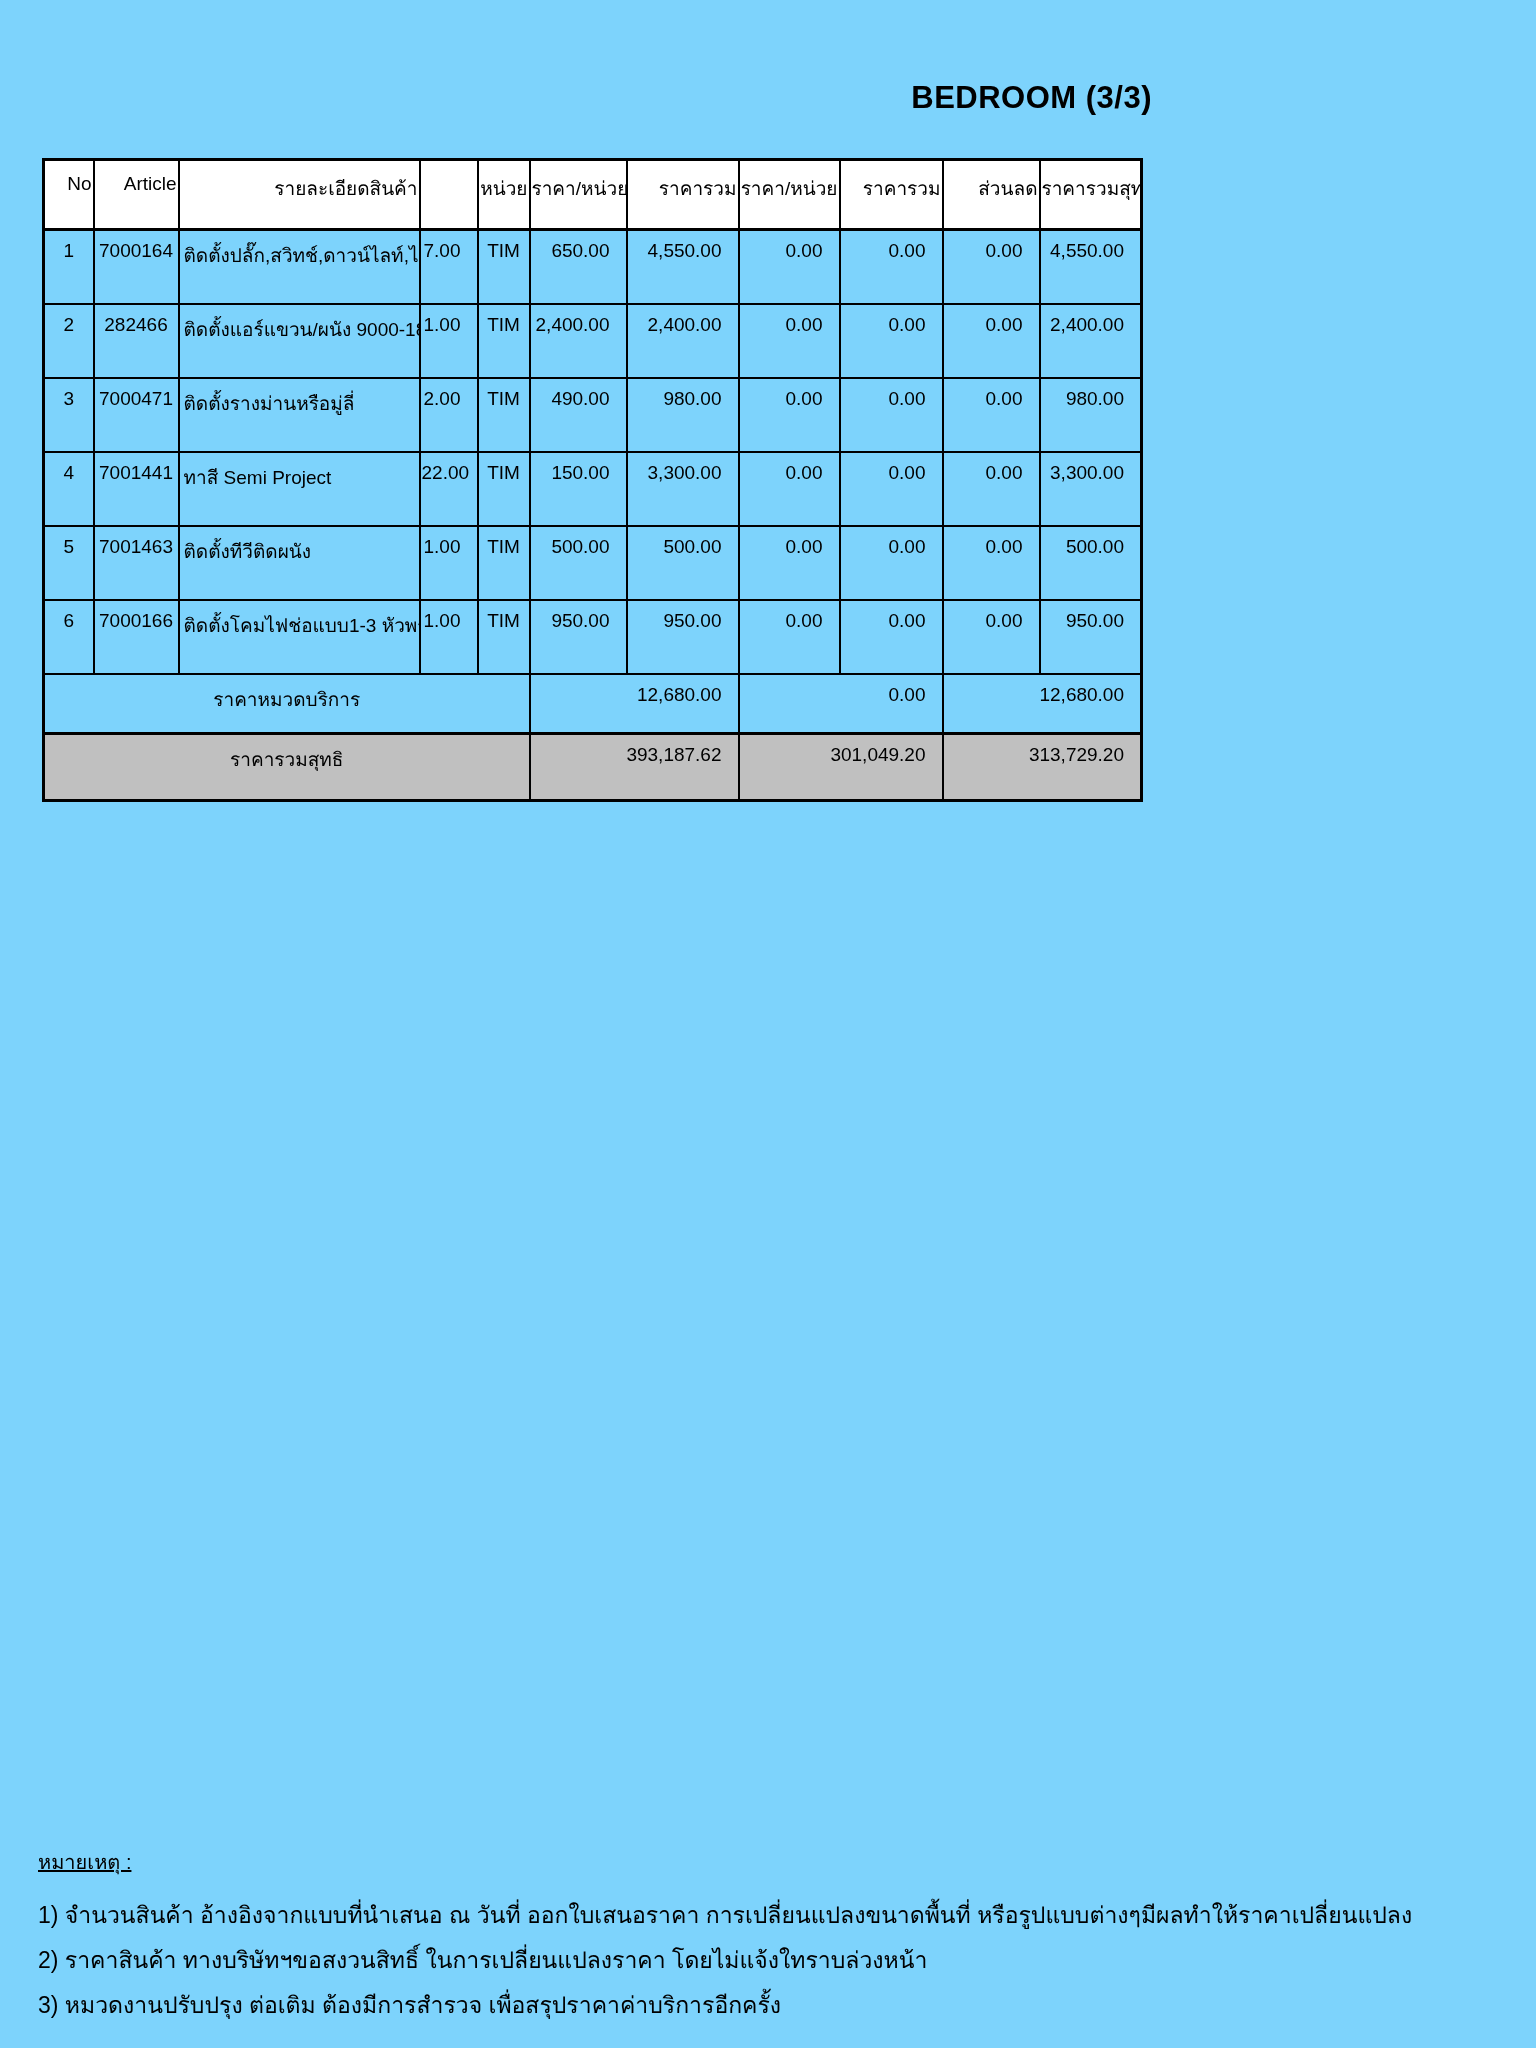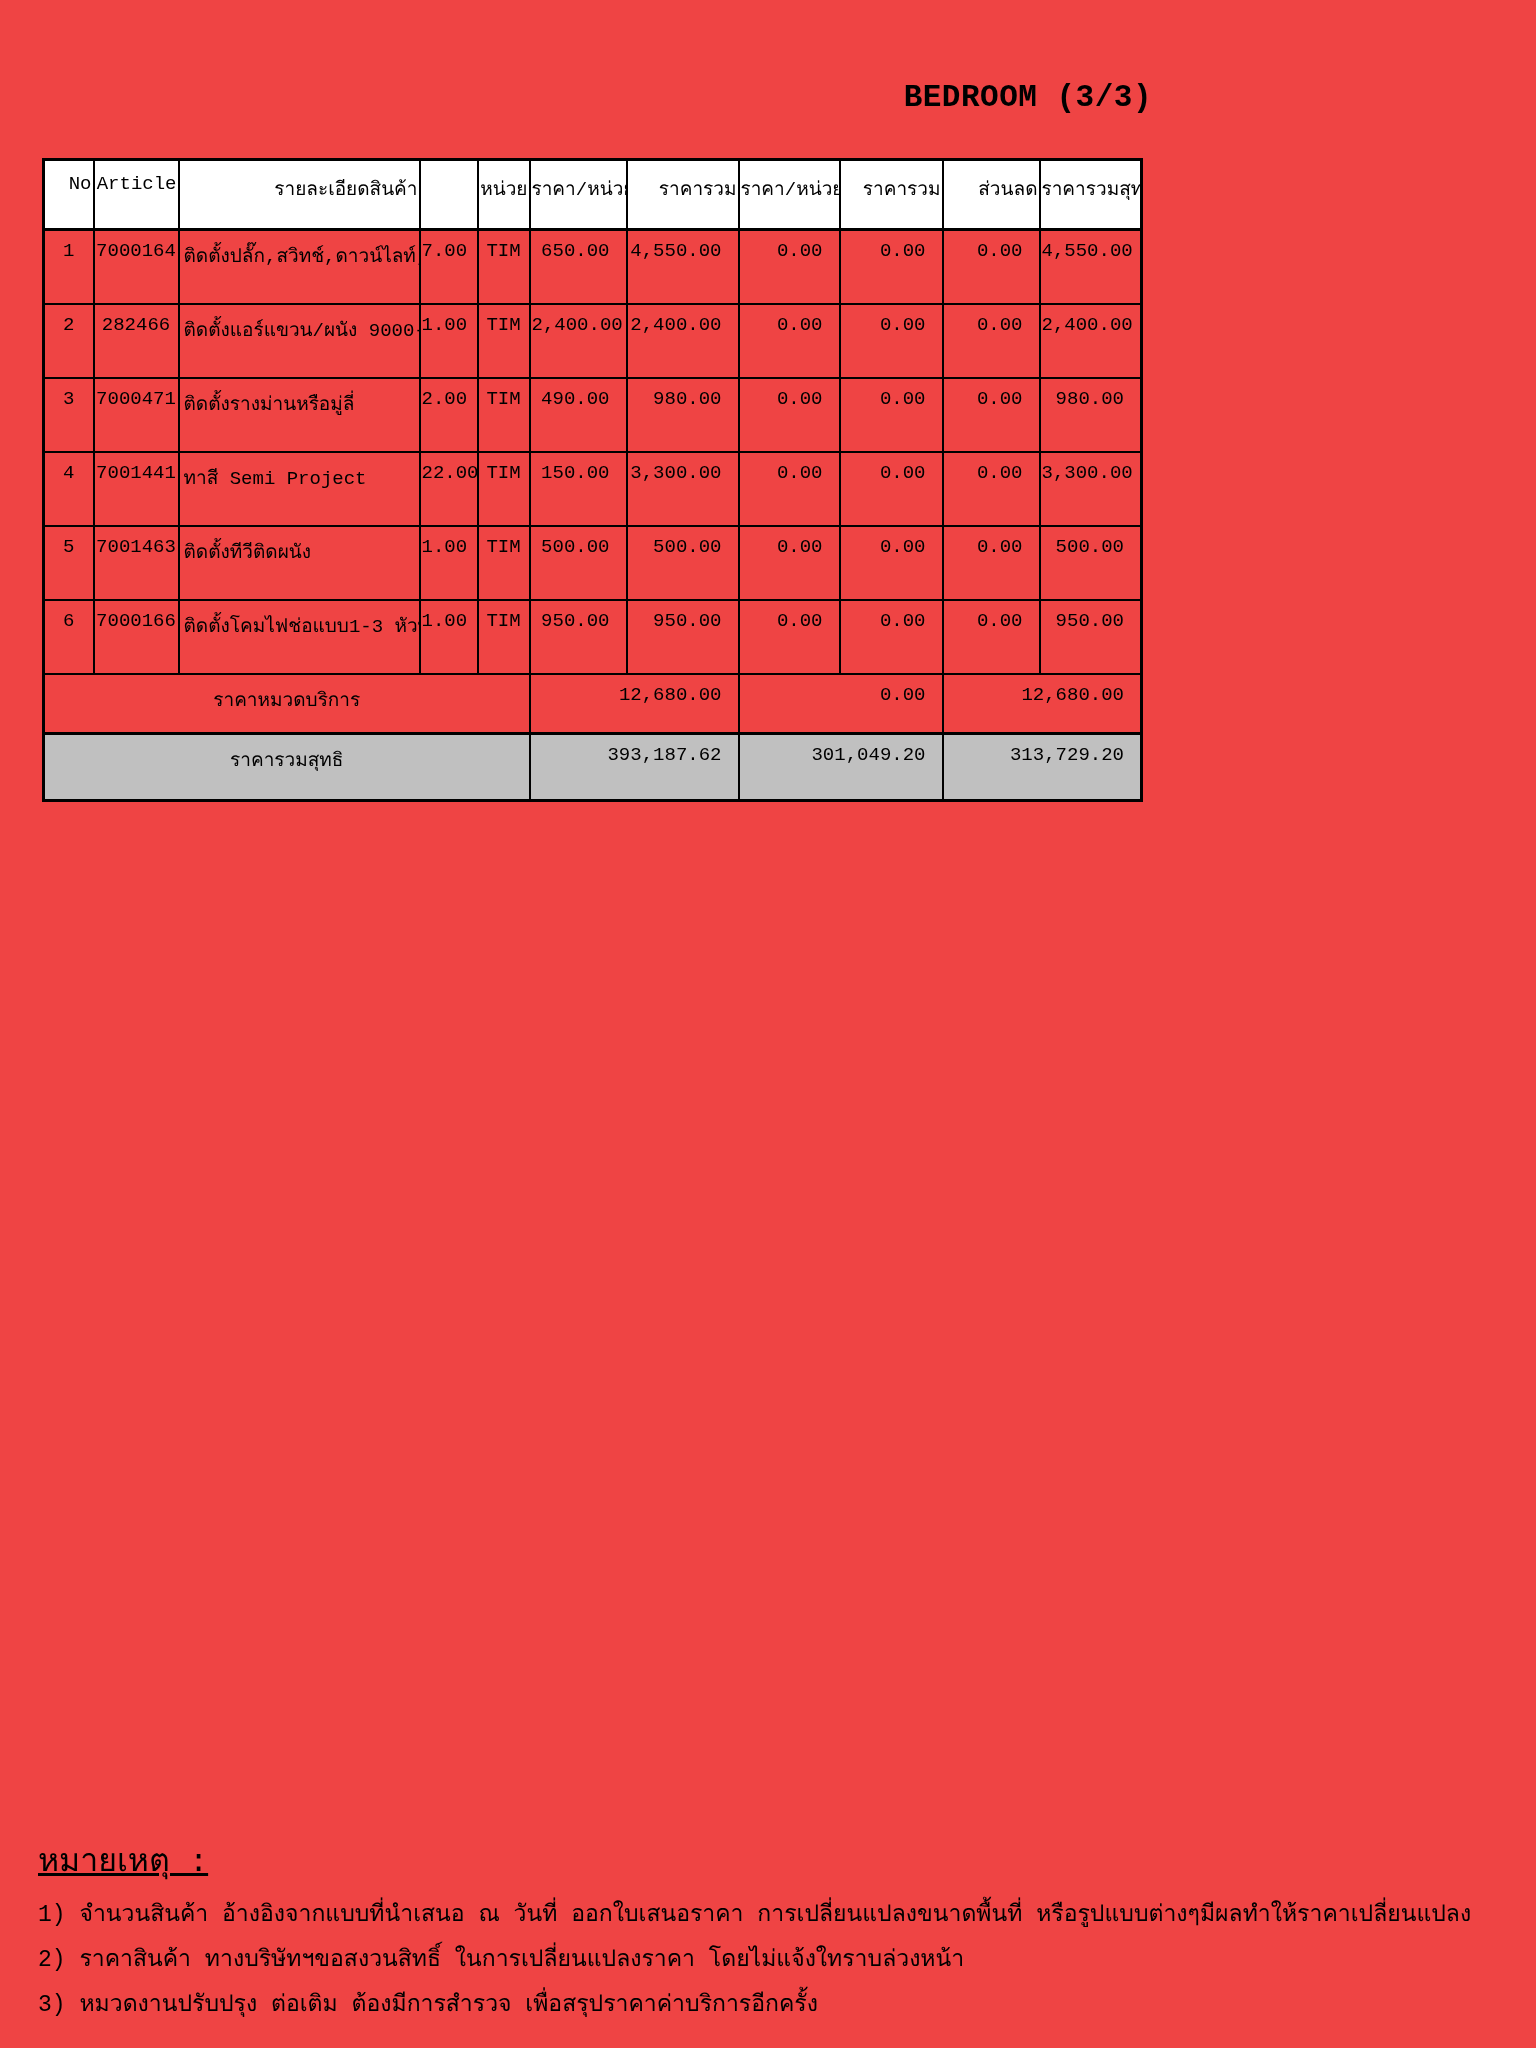--- a/index.html
+++ b/index.html
@@ -1,22 +1,22 @@
 <!DOCTYPE html>
 <html><head>
 <meta charset="utf-8">
 <style>
   * { box-sizing: border-box; }
   html, body { margin: 0; padding: 0; background: #ffffff; }
   .page {
     position: relative;
     width: 1536px;
     height: 2048px;
-    background: #ef4444;
-    font-family: Liberation Mono, monospace;
+    background: #7dd3fc;
+    font-family: Liberation Sans, sans-serif;
     color: #000000;
     overflow: hidden;
   }
   .title {
     position: absolute;
     top: 80px;
     right: 384px;
     font-size: 31px;
     font-weight: 700;
     letter-spacing: 0.5px;
@@ -62,21 +62,21 @@
   tr.grand-row td { background: #c0c0c0; height: 67px; border-top: 3px solid #000; }
   .notes {
     position: absolute;
     left: 38px;
     top: 1840px;
     width: 1460px;
     font-size: 23px;
     line-height: 45px;
   }
   .notes-heading {
-    font-size: 32px;
+    font-size: 20px;
     text-decoration: underline;
     margin-bottom: 8px;
   }
 </style>
 </head>
 <body>
 
 <div class="page">
 
   <div class="title">BEDROOM (3/3)</div>

